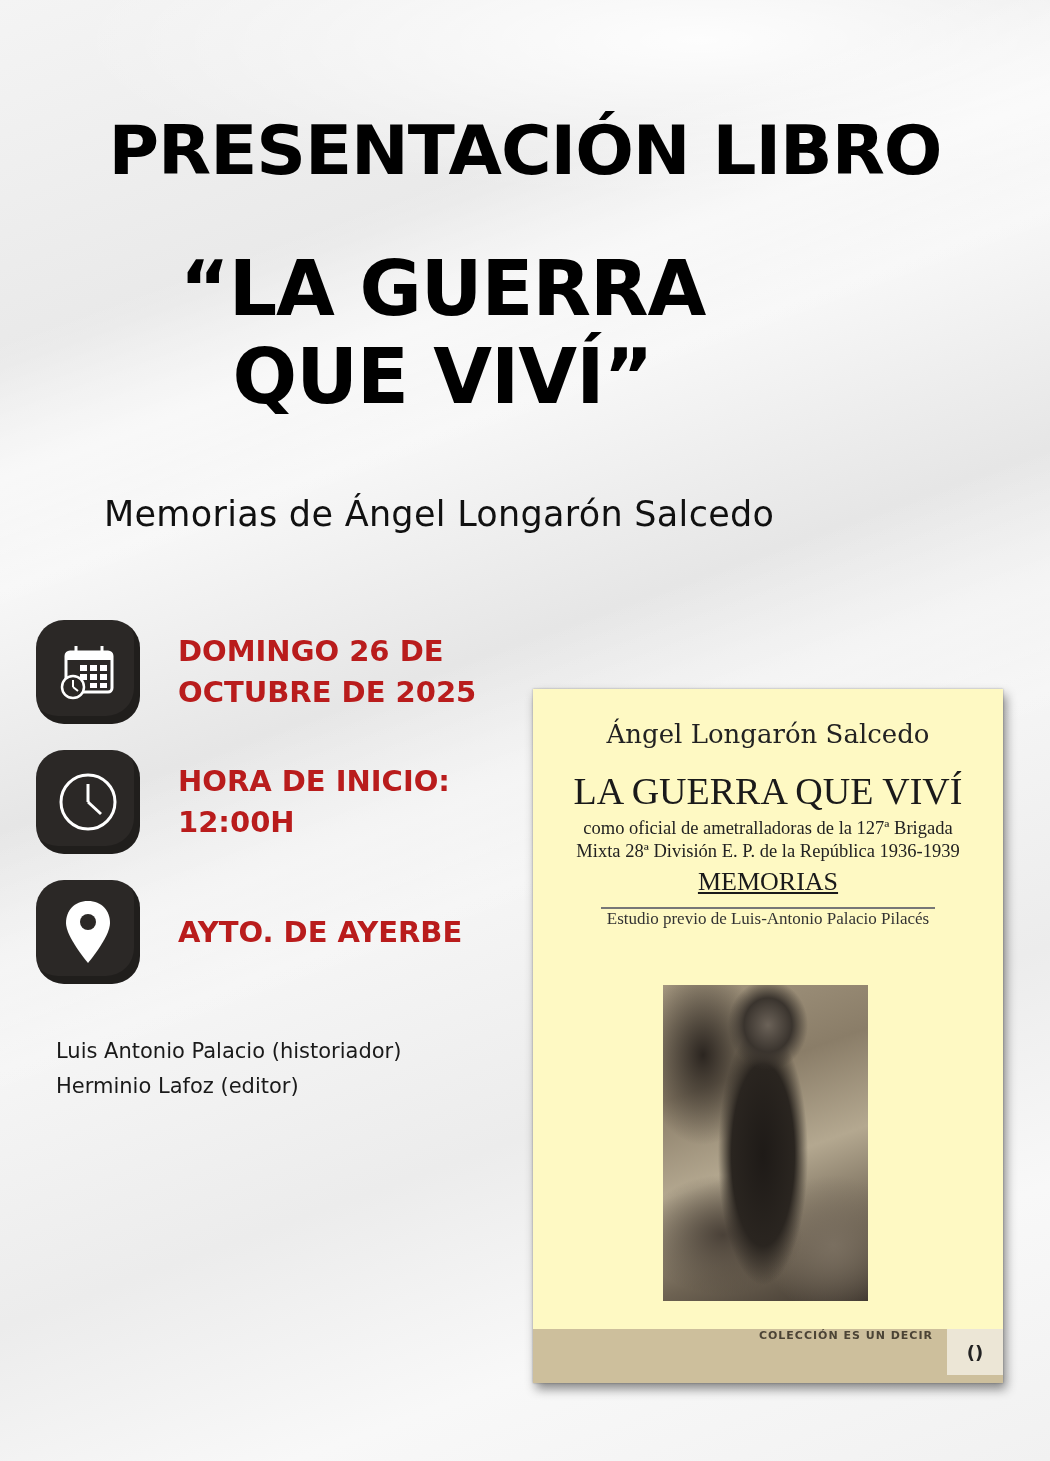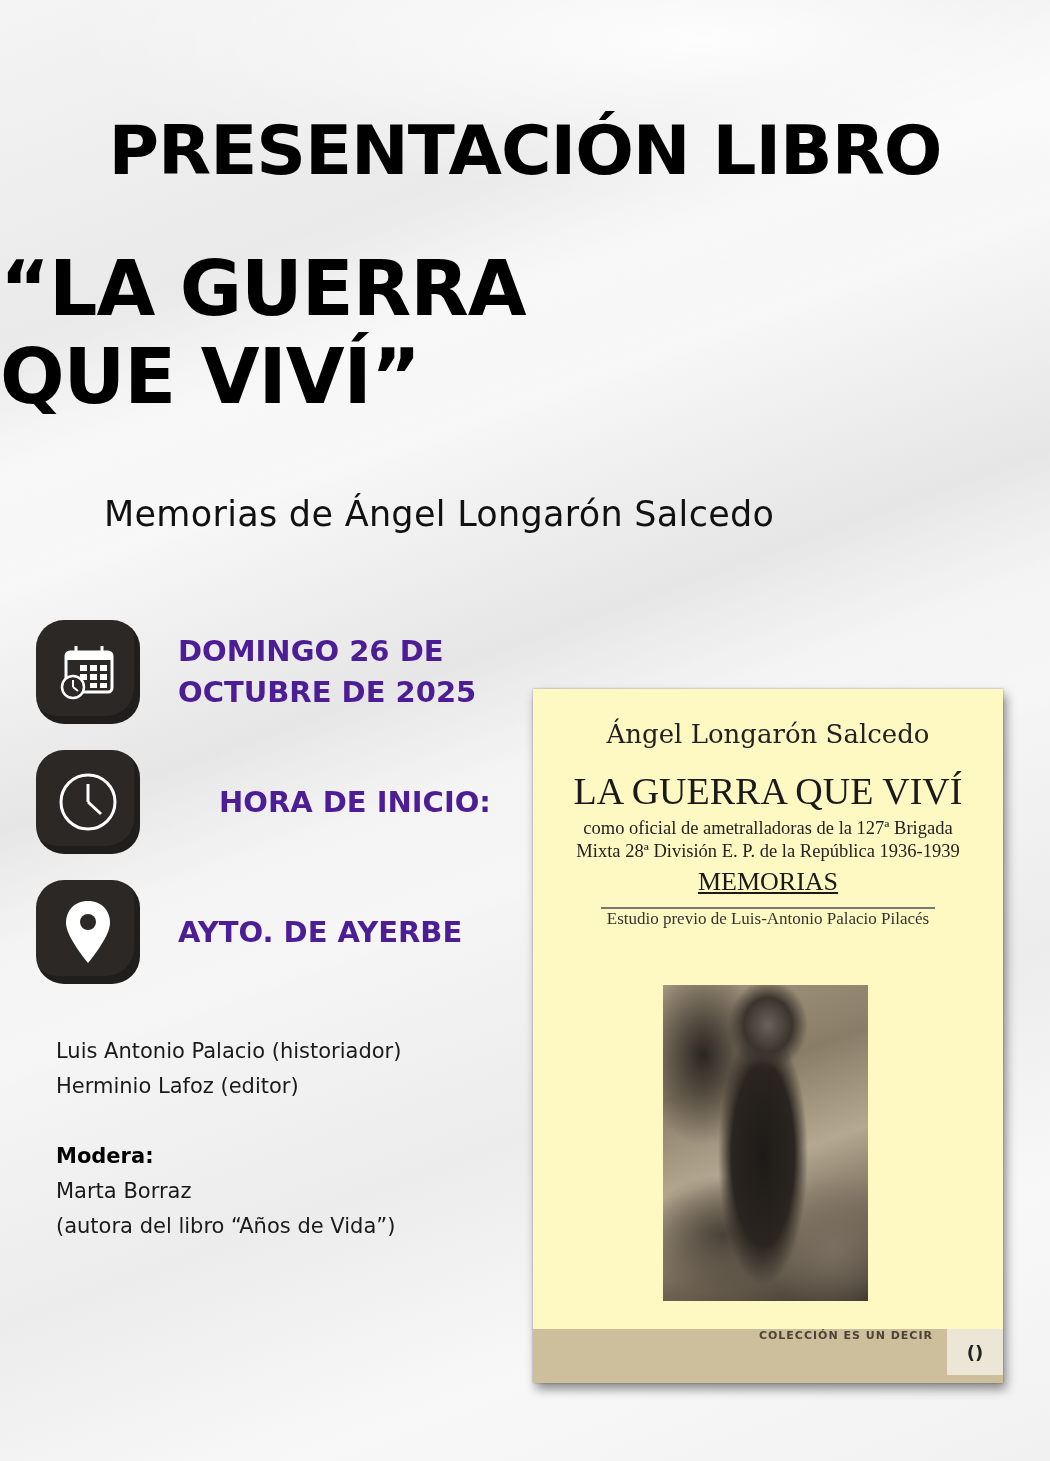--- a/index.html
+++ b/index.html
@@ -17,37 +17,37 @@
     background: linear-gradient(180deg, rgba(255,255,255,0) 0%, rgba(255,255,255,0.55) 50%, rgba(255,255,255,0) 100%);
     pointer-events: none;
   }
   .sheen2 { top: 600px; left: -100px; opacity: 0.7; }
   .title-main {
     position: absolute; top: 112px; left: 0; width: 1050px; text-align: center;
     font-family: "DejaVu Sans", sans-serif; font-weight: bold; font-size: 67px;
     letter-spacing: -1px; color: #000; transform: scaleX(1.03);
   }
   .book-title {
-    position: absolute; top: 245px; left: 0; width: 885px; 
+    position: absolute; top: 245px; left: 0; width: 885px; text-align: center;
     font-family: "DejaVu Sans", sans-serif; font-weight: bold; font-size: 76px;
     line-height: 88px; color: #000; letter-spacing: -1px;
   }
   .subtitle {
     position: absolute; top: 494px; left: 104px;
     font-family: "DejaVu Sans", sans-serif; font-size: 35px; color: #111; letter-spacing: 0.3px;
   }
   .info-row { position: absolute; left: 36px; display: flex; align-items: center; }
   .icon-box {
     width: 104px; height: 104px; border-radius: 28px; background: #2b2826;
     display: flex; align-items: center; justify-content: center; position: relative;
     box-shadow: inset -6px -8px 0 rgba(0,0,0,0.25);
   }
   .info-text {
     margin-left: 38px; font-family: "DejaVu Sans", sans-serif; font-weight: bold;
-    font-size: 29px; line-height: 41px; color: #4c1d95;
+    font-size: 29px; line-height: 41px; color: #b91c1c;
   }
   .credits { position: absolute; left: 56px; top: 1034px; font-family: "DejaVu Sans", sans-serif; }
   .credit-label { font-weight: bold; font-size: 21px; line-height: 35px; color: #000; }
   .credit-line { font-size: 21px; line-height: 35px; color: #1a1a1a; }
   .credit-group { margin-bottom: 35px; }
   .book {
     position: absolute; left: 533px; top: 689px; width: 470px; height: 694px;
     background: #fef9c3; box-shadow: 3px 6px 10px rgba(0,0,0,0.45), 0 0 2px rgba(0,0,0,0.3);
   }
   .book-author {
@@ -131,52 +131,48 @@
       <line x1="17" y1="47" x2="17" y2="40" stroke="#fff" stroke-width="2"></line>
       <line x1="17" y1="47" x2="22" y2="51" stroke="#fff" stroke-width="2"></line>
     </svg>
   </div>
   <div class="info-text">
     <div>DOMINGO 26 DE</div>
     <div>OCTUBRE DE 2025</div>
   </div>
 </div>
 
-<div class="info-row" style="top:750px;gap:41px;">
+<div class="info-row" style="top:750px;">
   <div class="icon-box">
     <svg width="64" height="64" viewBox="0 0 64 64">
       <circle cx="32" cy="32" r="27" fill="none" stroke="#fff" stroke-width="3"></circle>
       <line x1="32" y1="32" x2="32" y2="14" stroke="#fff" stroke-width="3"></line>
       <line x1="32" y1="32" x2="45" y2="44" stroke="#fff" stroke-width="3"></line>
     </svg>
   </div>
   <div class="info-text">
     <div>HORA DE INICIO:</div>
+    <div>12:00H</div>
   </div>
 </div>
 
 <div class="info-row" style="top:880px;text-align:center;">
   <div class="icon-box">
     <svg width="64" height="70" viewBox="0 0 64 70">
       <path d="M32 4 C18 4 10 14 10 26 C10 40 32 66 32 66 C32 66 54 40 54 26 C54 14 46 4 32 4 Z" fill="#fff"></path>
       <circle cx="32" cy="25" r="8" fill="#2b2826"></circle>
     </svg>
   </div>
   <div class="info-text">AYTO. DE AYERBE</div>
 </div>
 
 <div class="credits">
   <div class="credit-group">
     <div class="credit-line">Luis Antonio Palacio (historiador)</div>
     <div class="credit-line">Herminio Lafoz (editor)</div>
-  </div>
-  <div class="credit-group">
-    <div class="credit-label">Modera:</div>
-    <div class="credit-line">Marta Borraz</div>
-    <div class="credit-line">(autora del libro “Años de Vida”)</div>
   </div>
 </div>
 
 <div class="book">
   <div class="book-author">Ángel Longarón Salcedo</div>
   <div class="book-cover-title">LA GUERRA QUE VIVÍ</div>
   <div class="book-sub">
     <div>como oficial de ametralladoras de la 127ª Brigada</div>
     <div>Mixta 28ª División E. P. de la República 1936-1939</div>
   </div>

